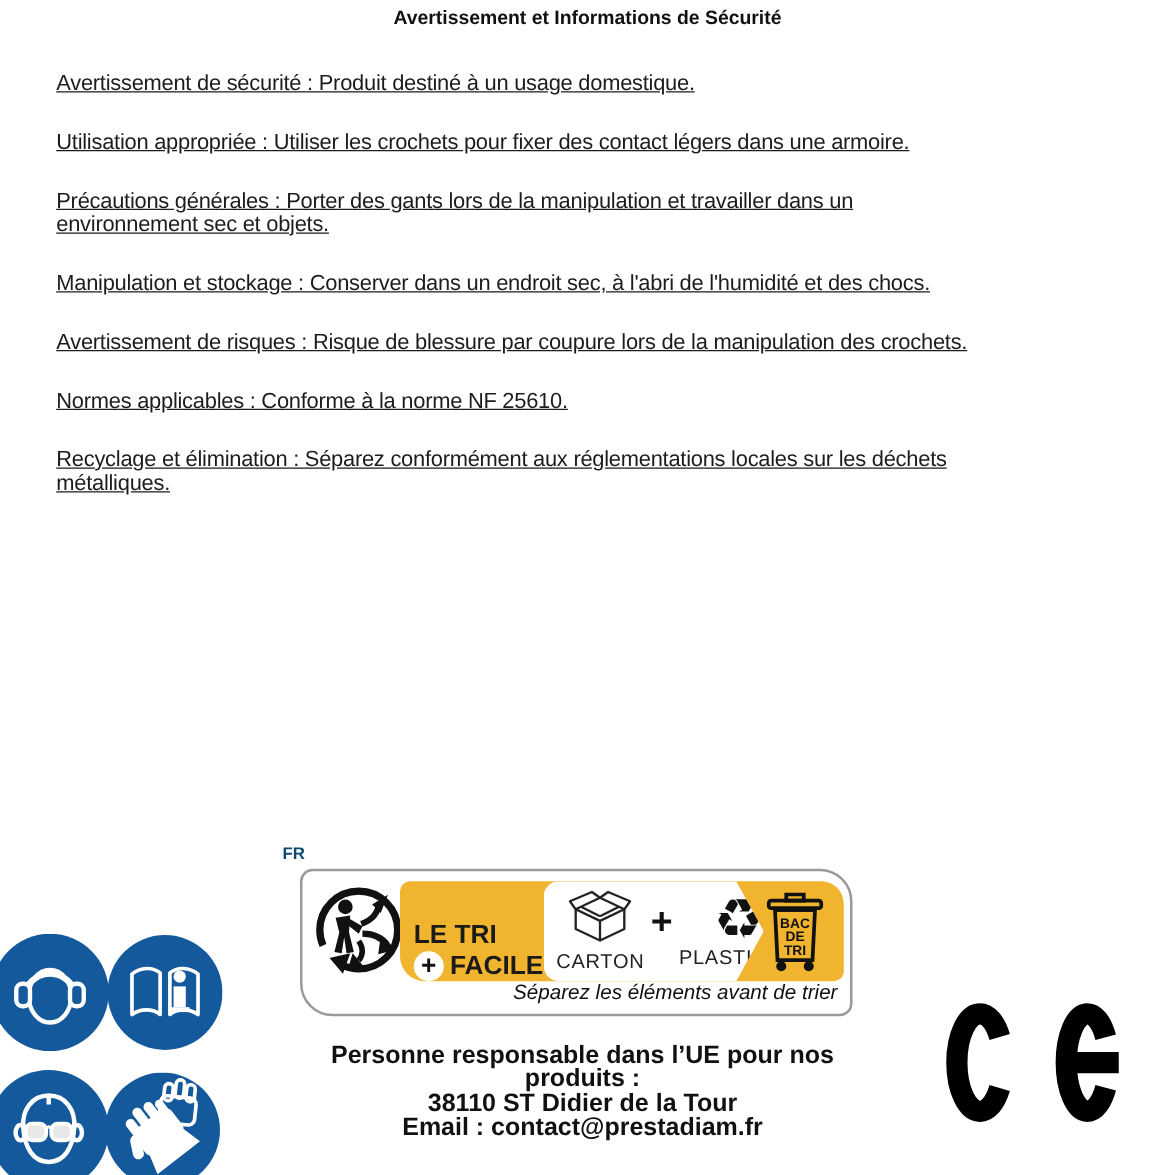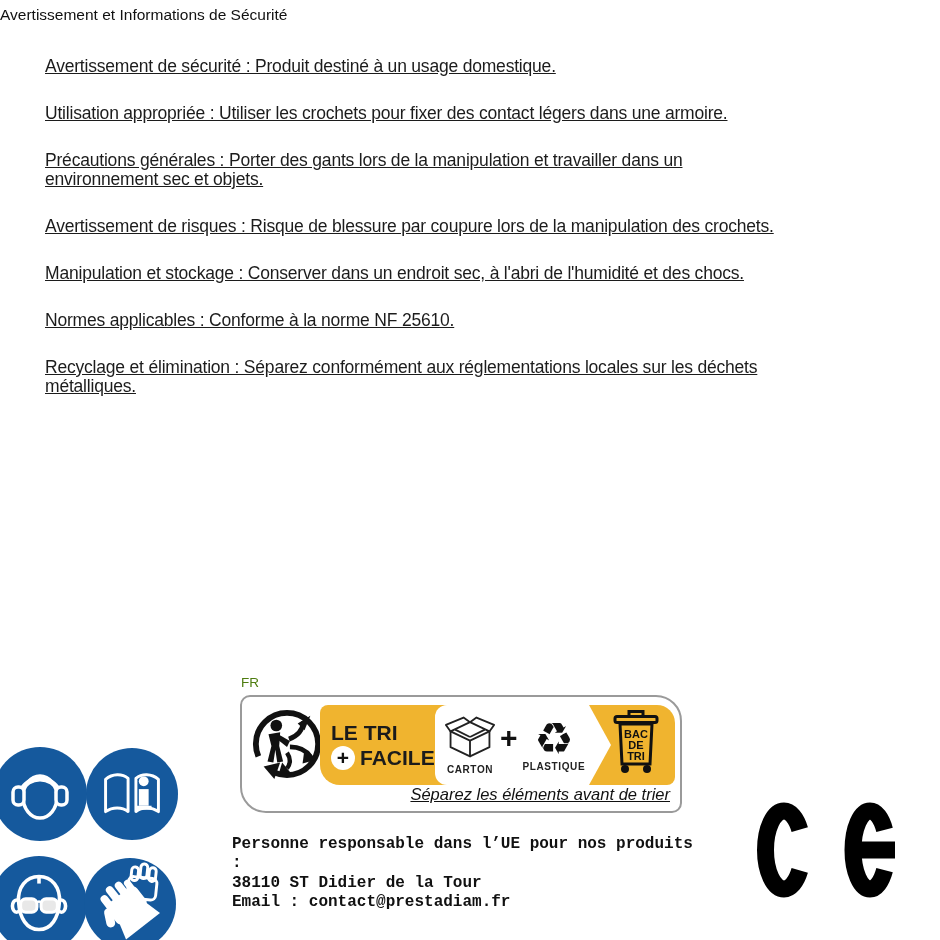--- a/index.html
+++ b/index.html
@@ -1,82 +1,82 @@
 <!DOCTYPE html>
 <html><head>
 <meta charset="utf-8">
 <style>
   html,body{margin:0;padding:0;background:#fff;}
   body{
     width:940px;height:940px;position:relative;overflow:hidden;
     font-family:"Liberation Sans",sans-serif;color:#1c1c1c;
   }
   .title{
-    text-align:left;font-weight:normal;font-size:15.5px;
+    text-align:center;font-weight:bold;font-size:15.5px;
     padding-top:6px;margin:0 0 33px 0;color:#111;
   }
   .paragraphs{margin:0 0 0 45px;width:868px;font-size:17.5px;line-height:19px;letter-spacing:-0.2px;}
   .paragraphs p{margin:0 0 28px 0;white-space:pre-line;text-decoration:underline;}
   
   .picto{position:absolute;}
   
-  .fr-tag{position:absolute;left:241px;top:675px;font-weight:normal;font-size:13.5px;color:#4d7c0f;}
+  .fr-tag{position:absolute;left:226px;top:675px;font-weight:bold;font-size:13.5px;color:#0c4a6e;}
   .trilabel{
     position:absolute;left:240px;top:695px;width:438px;height:114px;
     border:2px solid #9a9a9a;border-radius:10px 26px 10px 26px;background:#fff;
   }
   .triman-wrap{position:absolute;left:8px;top:10px;width:74px;height:74px;}
   .band{
     position:absolute;left:78px;top:8px;right:5px;height:80px;
     background:#F0B42F;border-radius:8px 18px 8px 20px;
-    display:flex;align-items:center;
+    display:flex;align-items:flex-end;
   }
   .tritext{width:104px;padding-left:11px;font-weight:bold;font-size:21px;line-height:25px;color:#1b1b1b;flex-shrink:0;}
   .plusrow{display:flex;align-items:center;gap:5px;}
   .pluscircle{
     width:24px;height:24px;border-radius:50%;background:#fff;color:#111;
     font-size:21px;font-weight:bold;display:flex;align-items:center;justify-content:center;line-height:1;
   }
   .chevron{
     width:176px;height:80px;background:#fff;flex-shrink:0;
     border-radius:12px 0 0 12px;
     clip-path:polygon(0 0,calc(100% - 22px) 0,100% 50%,calc(100% - 22px) 100%,0 100%);
     display:flex;align-items:center;gap:5px;padding:0 26px 0 10px;box-sizing:border-box;
   }
   .mat{display:flex;flex-direction:column;align-items:center;gap:1px;}
-  .matlabel{font-size:10px;font-weight:bold;letter-spacing:0.6px;color:#222;}
+  .matlabel{font-size:16px;font-weight:normal;letter-spacing:0.6px;color:#222;}
   .bigplus{font-size:30px;font-weight:bold;color:#111;margin-bottom:14px;}
   .recy{font-size:44px;line-height:42px;color:#111;}
   .bin-wrap{margin-left:auto;margin-right:16px;}
   .tagline{
     position:absolute;right:10px;top:88px;font-style:italic;font-size:16.5px;
-    color:#111;font-weight:500;text-decoration:underline;
+    color:#111;font-weight:500;
   }
   
   .resp{
-    position:absolute;left:232px;top:835px;width:468px;
-    font-weight:bold;font-size:16px;line-height:19.3px;color:#111;font-family:Liberation Mono, monospace;
+    position:absolute;left:232px;top:835px;width:468px;text-align:center;
+    font-weight:bold;font-size:20px;line-height:19.3px;color:#111;
   }
   
   .ce{position:absolute;left:756px;top:801px;}
 </style>
 </head>
 <body>
 
 <div class="page">
 
   <div class="title">Avertissement et Informations de Sécurité</div>
 
   <div class="paragraphs">
     <p>Avertissement de sécurité : Produit destiné à un usage domestique.</p>
     <p>Utilisation appropriée : Utiliser les crochets pour fixer des contact légers dans une armoire.</p>
     <p>Précautions générales : Porter des gants lors de la manipulation et travailler dans un
 environnement sec et objets.</p>
+    <p>Manipulation et stockage : Conserver dans un endroit sec, à l'abri de l'humidité et des chocs.</p>
     <p>Avertissement de risques : Risque de blessure par coupure lors de la manipulation des crochets.</p>
-    <p>Manipulation et stockage : Conserver dans un endroit sec, à l'abri de l'humidité et des chocs.</p>
     <p>Normes applicables : Conforme à la norme NF 25610.</p>
     <p>Recyclage et élimination : Séparez conformément aux réglementations locales sur les déchets
 métalliques.</p>
   </div>
 
   <div class="picto" style="left:-7px;top:747px">
     <svg width="94" height="94" viewBox="0 0 94 94">
       <circle cx="47" cy="47" r="47" fill="#15599d"></circle>
       <ellipse cx="47" cy="50" rx="17" ry="21" fill="none" stroke="#fff" stroke-width="3.5"></ellipse>
       <path d="M28,44 A21,21 0 0 1 66,44" fill="none" stroke="#fff" stroke-width="5"></path>

